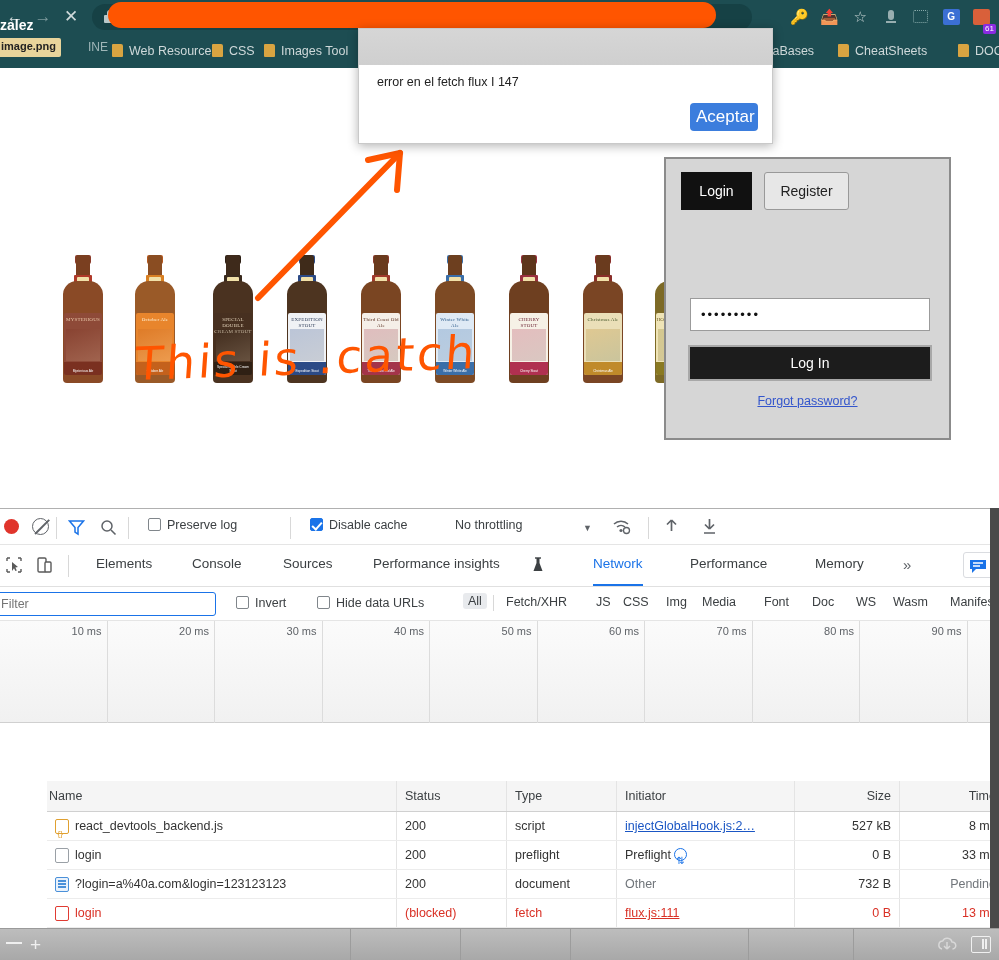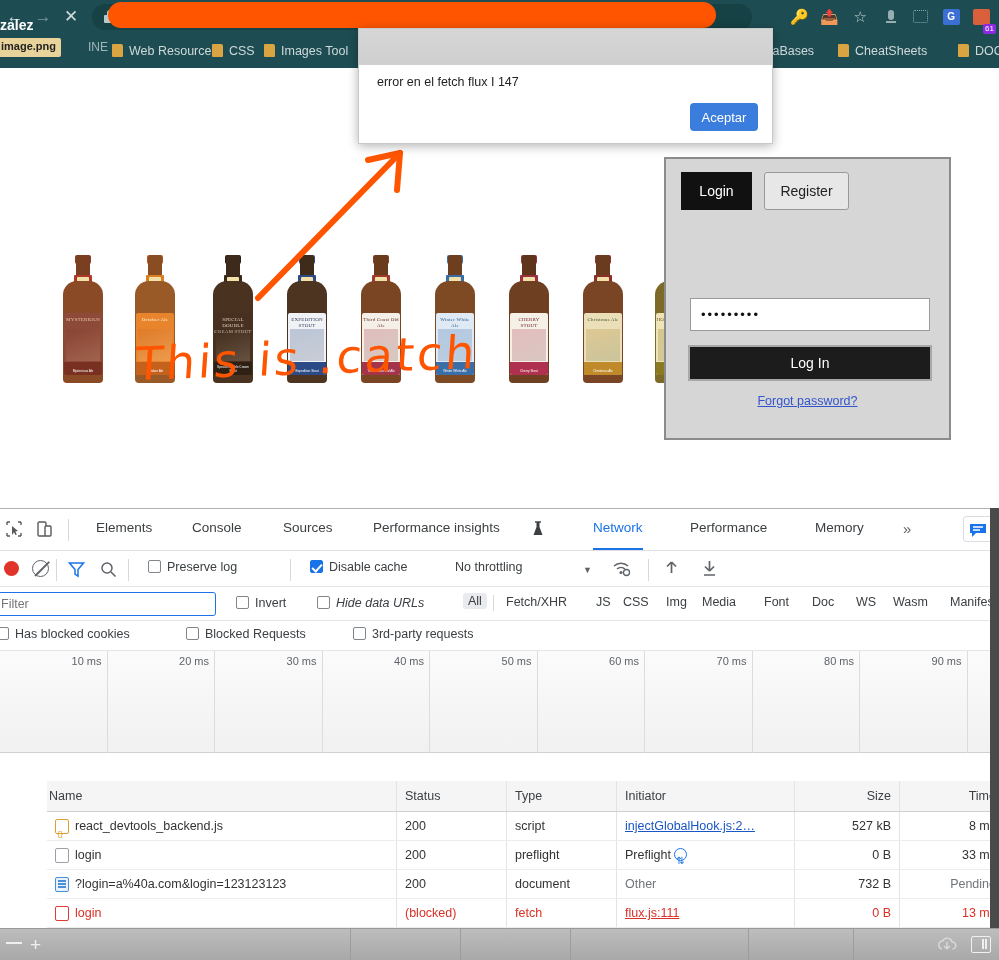--- a/index.html
+++ b/index.html
@@ -76,21 +76,21 @@
 
   
   .redact { position:absolute; background:#ff5500; border-radius:14px; }
 
   
   #alert-dialog { position:absolute; left:358px; top:28px; width:415px; height:116px;
       background:#fff; border:1px solid #c9c9c9; box-shadow:0 2px 10px rgba(0,0,0,.3); }
   #alert-dialog .hdr { height:36px; background:linear-gradient(#d6d6d6,#cfcfcf); }
   #alert-msg { position:absolute; left:18px; top:46px; font-size:12.5px; color:#222; }
   #alert-ok { position:absolute; right:14px; bottom:12px; width:68px; height:28px;
-      background:#3b7ddd; color:#fff; border:none; border-radius:4px; font-size:13px;
+      background:#3b7ddd; color:#fff; border:none; border-radius:4px; font-size:17px;
       font-family:"Liberation Sans", sans-serif; cursor:pointer; }
 
   
   #login-card { position:absolute; left:664px; top:157px; width:287px; height:283px;
       background:#d6d6d6; border:2px solid #8b8b8b; }
   .tabbtn { position:absolute; top:13px; height:38px; font-size:14px; font-family:"Liberation Sans",sans-serif; cursor:pointer; }
   #tab-login { left:15px; width:71px; background:#111; color:#fff; border:none; }
   #tab-register { left:98px; width:85px; background:#e7e7e7; color:#222;
       border:1px solid #999; border-radius:3px; }
   #email-field { position:absolute; left:24px; top:92px; width:240px; height:33px;
@@ -413,20 +413,66 @@
 <div id="login-card">
   <button class="tabbtn" id="tab-login">Login</button>
   <button class="tabbtn" id="tab-register">Register</button>
   <input id="password-field" value="•••••••••" style="">
   <button id="login-submit">Log In</button>
   <div id="forgot-link">Forgot password?</div>
 </div>
 
 <div id="devtools">
 
+  <div id="dt-netbar">
+    <div id="rec-dot"></div>
+    <div id="clear-btn"></div>
+    <div class="sep-v" style="left:56px;top:8px;"></div>
+    <div id="filter-toggle">
+      <svg width="17" height="17" viewBox="0 0 17 17">
+          <path d="M1.5 2h14l-5.5 6.5V15l-3-2V8.5z" stroke="#1a73e8" stroke-width="1.5" fill="none"></path>
+        </svg>
+    </div>
+    <div id="search-btn">
+      <svg width="17" height="17" viewBox="0 0 17 17">
+          <circle cx="7" cy="7" r="5" stroke="#5f6368" stroke-width="1.5" fill="none"></circle>
+          <path d="M11 11l4.5 4.5" stroke="#5f6368" stroke-width="1.6"></path>
+        </svg>
+    </div>
+    <div class="sep-v" style="left:128px;top:8px;"></div>
+    <div class="cb-label" style="left:148px;">
+      <span class="cb"></span><span class="t">Preserve log</span>
+    </div>
+    <div class="sep-v" style="left:290px;top:8px;"></div>
+    <div class="cb-label" style="left:310px;">
+      <span class="cb checked"></span><span class="t">Disable cache</span>
+    </div>
+    <div id="throttle-sel">No throttling</div>
+    <div id="throttle-caret">▼</div>
+    <div id="wifi-btn">
+      <svg width="19" height="17" viewBox="0 0 19 17">
+          <path d="M2 6a10 10 0 0 1 14 0" stroke="#5f6368" stroke-width="1.5" fill="none"></path>
+          <path d="M5 9a6 6 0 0 1 8 0" stroke="#5f6368" stroke-width="1.5" fill="none"></path>
+          <circle cx="9" cy="12.5" r="1.6" fill="#5f6368"></circle>
+          <circle cx="14.5" cy="12.5" r="3" stroke="#5f6368" stroke-width="1.3" fill="#fff"></circle>
+        </svg>
+    </div>
+    <div class="sep-v" style="left:648px;top:8px;"></div>
+    <div id="import-btn">
+      <svg width="15" height="17" viewBox="0 0 15 17">
+          <path d="M7.5 2v11M7.5 2L3 6.5M7.5 2L12 6.5" stroke="#5f6368" stroke-width="1.7" fill="none"></path>
+        </svg>
+    </div>
+    <div id="export-btn">
+      <svg width="15" height="17" viewBox="0 0 15 17">
+          <path d="M7.5 1v10M7.5 11L3 6.5M7.5 11L12 6.5M2 15h11" stroke="#5f6368" stroke-width="1.7" fill="none"></path>
+        </svg>
+    </div>
+  </div>
+
   <div id="dt-topbar">
     <div class="dt-iconbtn" style="left:4px;">
       <svg width="20" height="20" viewBox="0 0 20 20">
           <path d="M3 3h3M3 3v3M17 3h-3M17 3v3M3 17h3M3 17v-3M17 17h-3M17 17v-3" stroke="#5a5a5a" stroke-width="1.4" fill="none"></path>
           <path d="M8 7l6 5-2.6.6 1.4 2.8-1.4.7-1.4-2.8L8 16z" fill="#5a5a5a"></path>
         </svg>
     </div>
     <div class="dt-iconbtn" style="left:34px;">
       <svg width="20" height="20" viewBox="0 0 20 20">
           <rect x="4" y="3" width="8" height="14" rx="1.3" stroke="#5a5a5a" stroke-width="1.4" fill="none"></rect>
@@ -451,99 +497,42 @@
     <div id="dt-more" style="left:903px;">»</div>
 
     <div id="dt-msgbtn">
       <svg width="18" height="16" viewBox="0 0 18 16" style="margin:5px 0 0 5px">
           <path d="M1 2h16v9H7l-4 4v-4H1z" fill="#1a73e8"></path>
           <path d="M4 5h10M4 8h7" stroke="#fff" stroke-width="1.3"></path>
         </svg>
     </div>
   </div>
 
-  <div id="dt-netbar">
-    <div id="rec-dot"></div>
-    <div id="clear-btn"></div>
-    <div class="sep-v" style="left:56px;top:8px;"></div>
-    <div id="filter-toggle">
-      <svg width="17" height="17" viewBox="0 0 17 17">
-          <path d="M1.5 2h14l-5.5 6.5V15l-3-2V8.5z" stroke="#1a73e8" stroke-width="1.5" fill="none"></path>
-        </svg>
-    </div>
-    <div id="search-btn">
-      <svg width="17" height="17" viewBox="0 0 17 17">
-          <circle cx="7" cy="7" r="5" stroke="#5f6368" stroke-width="1.5" fill="none"></circle>
-          <path d="M11 11l4.5 4.5" stroke="#5f6368" stroke-width="1.6"></path>
-        </svg>
-    </div>
-    <div class="sep-v" style="left:128px;top:8px;"></div>
-    <div class="cb-label" style="left:148px;">
-      <span class="cb"></span><span class="t">Preserve log</span>
-    </div>
-    <div class="sep-v" style="left:290px;top:8px;"></div>
-    <div class="cb-label" style="left:310px;">
-      <span class="cb checked"></span><span class="t">Disable cache</span>
-    </div>
-    <div id="throttle-sel">No throttling</div>
-    <div id="throttle-caret">▼</div>
-    <div id="wifi-btn">
-      <svg width="19" height="17" viewBox="0 0 19 17">
-          <path d="M2 6a10 10 0 0 1 14 0" stroke="#5f6368" stroke-width="1.5" fill="none"></path>
-          <path d="M5 9a6 6 0 0 1 8 0" stroke="#5f6368" stroke-width="1.5" fill="none"></path>
-          <circle cx="9" cy="12.5" r="1.6" fill="#5f6368"></circle>
-          <circle cx="14.5" cy="12.5" r="3" stroke="#5f6368" stroke-width="1.3" fill="#fff"></circle>
-        </svg>
-    </div>
-    <div class="sep-v" style="left:648px;top:8px;"></div>
-    <div id="import-btn">
-      <svg width="15" height="17" viewBox="0 0 15 17">
-          <path d="M7.5 2v11M7.5 2L3 6.5M7.5 2L12 6.5" stroke="#5f6368" stroke-width="1.7" fill="none"></path>
-        </svg>
-    </div>
-    <div id="export-btn">
-      <svg width="15" height="17" viewBox="0 0 15 17">
-          <path d="M7.5 1v10M7.5 11L3 6.5M7.5 11L12 6.5M2 15h11" stroke="#5f6368" stroke-width="1.7" fill="none"></path>
-        </svg>
-    </div>
-  </div>
-
   <div id="dt-filterbar">
     <input id="filter-input" placeholder="Filter" style="">
     <div class="cb-label" style="left:236px;">
       <span class="cb"></span><span class="t">Invert</span>
     </div>
-    <div class="cb-label" style="left:317px;font-style:italic;">
+    <div class="cb-label" style="left:317px;">
       <span class="cb"></span><span class="t">Hide data URLs</span>
     </div>
     <div class="chip sel" style="left:463px;">All</div>
     <div id="chip-sep" style="left:493px;"></div>
     <div class="chip" style="left:506px;">Fetch/XHR</div>
     <div class="chip" style="left:596px;">JS</div>
     <div class="chip" style="left:623px;">CSS</div>
     <div class="chip" style="left:666px;">Img</div>
     <div class="chip" style="left:702px;">Media</div>
     <div class="chip" style="left:764px;">Font</div>
     <div class="chip" style="left:812px;">Doc</div>
     <div class="chip" style="left:856px;">WS</div>
     <div class="chip" style="left:893px;">Wasm</div>
     <div class="chip" style="left:950px;">Manifest</div>
   </div>
 
-  <div id="dt-filterbar2">
-    <div class="cb-label" style="left:-4px;top:6px;">
-      <span class="cb"></span><span class="t">Has blocked cookies</span>
-    </div>
-    <div class="cb-label" style="left:186px;top:6px;">
-      <span class="cb"></span><span class="t">Blocked Requests</span>
-    </div>
-    <div class="cb-label" style="left:353px;top:6px;">
-      <span class="cb"></span><span class="t">3rd-party requests</span>
-    </div>
-  </div>
 
   <div id="dt-timeline">
       <div class="tick" style="left: 0px; width: 107.5px;">
         <b>10 ms</b>
       </div>
       <div class="tick" style="left: 107.5px; width: 107.5px;">
         <b>20 ms</b>
       </div>
       <div class="tick" style="left: 215px; width: 107.5px;">
         <b>30 ms</b>

